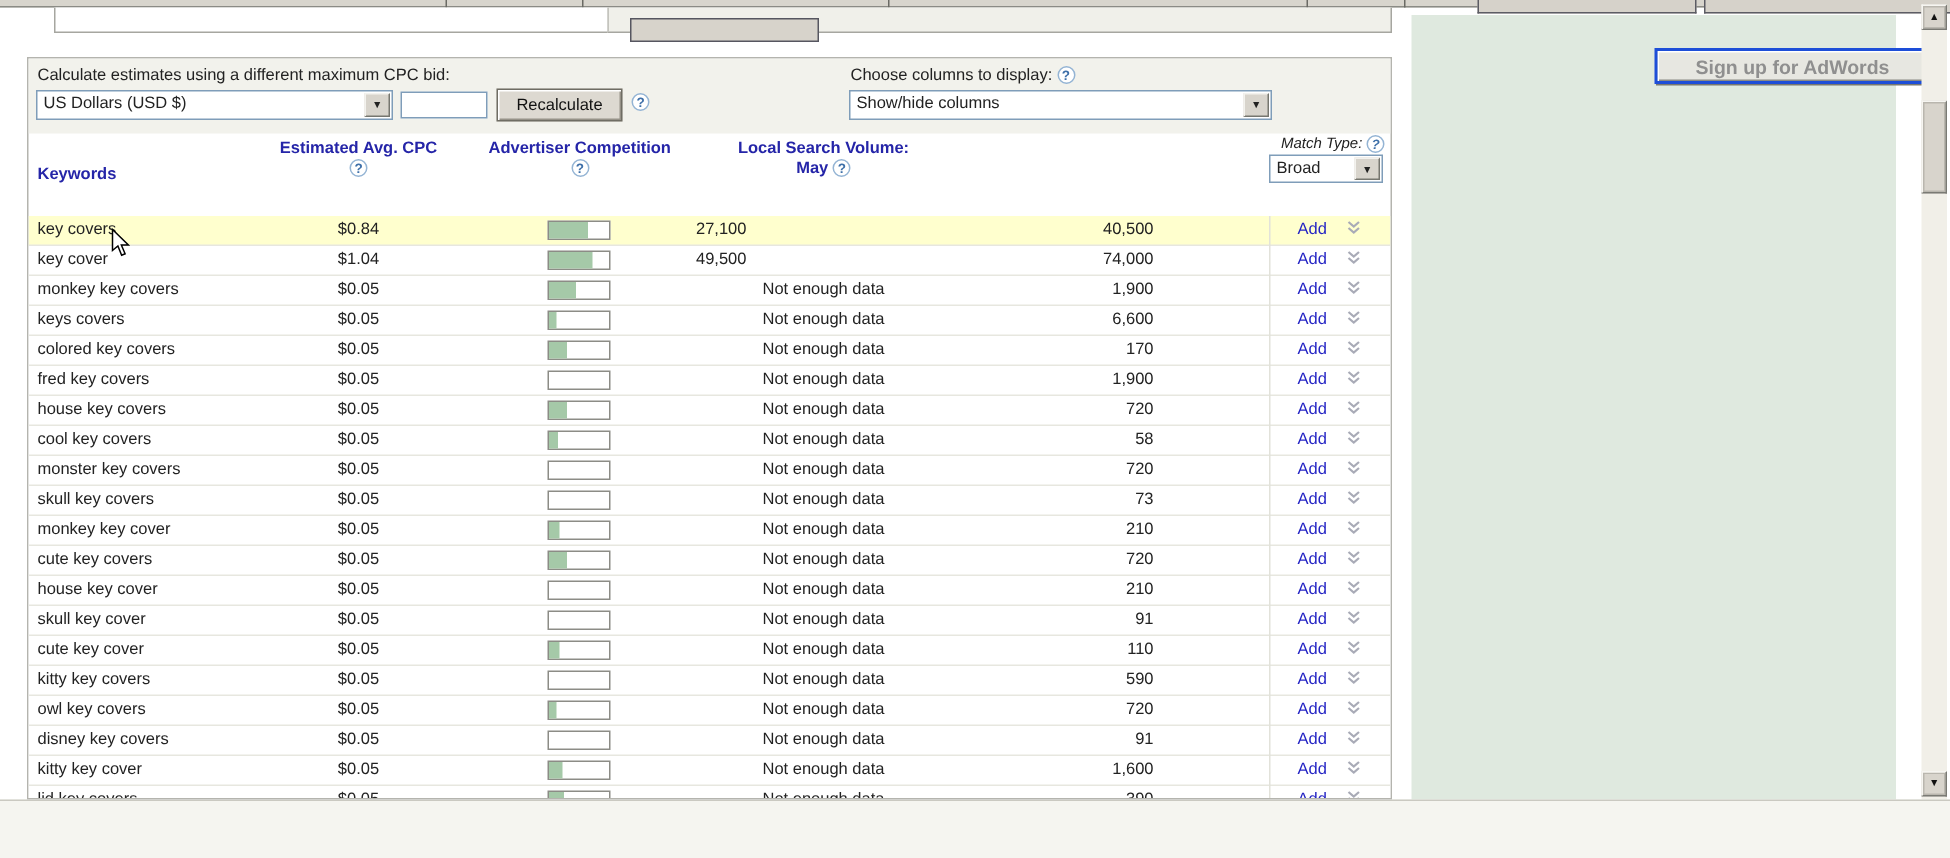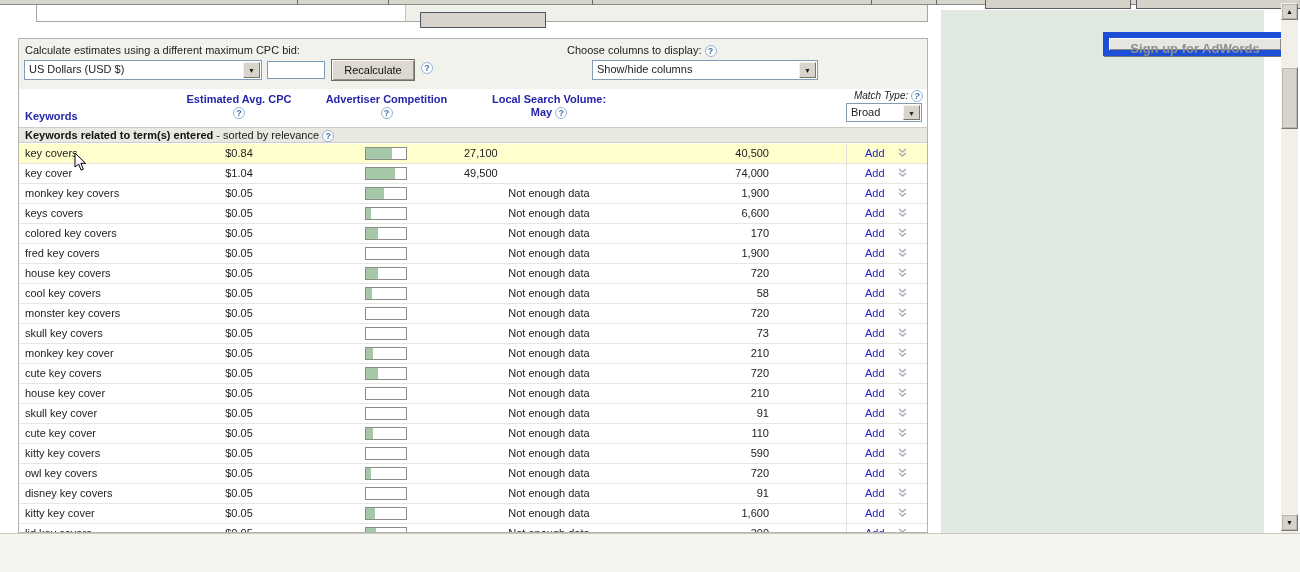--- a/index.html
+++ b/index.html
@@ -10,21 +10,21 @@
   .top-strip { position:absolute; left:0; top:0; width:1300px; height:5px; background:#d8d5cd; border-bottom:1px solid #8b8b85; }
   .strip-tick { position:absolute; top:0; width:1px; height:5px; background:#6a6a64; }
   .top-remnant { position:absolute; top:0; height:9px; background:#d6d2ca; border:1px solid #5c5c64; border-top:none; }
   .top-box-left { position:absolute; left:36px; top:5px; width:370px; height:17px; background:#ffffff; border:1px solid #a6a6a0; border-top:none; }
   .top-box-right { position:absolute; left:405px; top:5px; width:523px; height:17px; background:#f0f0ea; border:1px solid #a6a6a0; border-top:none; border-left:1px solid #c4c4be; }
   .top-btn-fragment { position:absolute; left:420px; top:12px; width:126px; height:16px; background:#d7d3cb; border:1px solid #565660; }
 
   
   .green-panel { position:absolute; left:941px; top:10px; width:323px; height:523px; background:#dfe9df; }
   .signup-btn { position:absolute; left:1103px; top:32px; width:184px; height:24px; background:#e7e7e1;
-    border:6px solid #1d4ed8; box-shadow:inset 1px 1px 0 #ffffff, inset -1px -1px 0 #8a8a84, 1px 1px 0 #777770;
+    border:2px solid #1d4ed8; box-shadow:inset 1px 1px 0 #ffffff, inset -1px -1px 0 #8a8a84, 1px 1px 0 #777770;
     color:#8f8f8f; font-weight:bold; font-size:13px; text-align:center; line-height:22px; cursor:default; }
 
   
   .vscroll { position:absolute; left:1281px; top:3px; width:17px; height:530px; background:#f1efe8; }
   .sb-btn { position:absolute; left:0; width:17px; height:17px; background:#d8d4cc;
     border:1px solid #f6f5f1; border-right-color:#7a7a74; border-bottom-color:#7a7a74; box-shadow:0 0 0 1px #b9b6ae inset;
     font-size:7px; text-align:center; line-height:15px; color:#111; }
   .sb-up { top:0; } .sb-down { top:511px; }
   .sb-thumb { position:absolute; left:0; top:64px; width:17px; height:62px; background:#d8d4cc;
     border:1px solid #f6f5f1; border-right-color:#7a7a74; border-bottom-color:#7a7a74; box-shadow:0 0 0 1px #b9b6ae inset; }
@@ -36,21 +36,21 @@
   .controls { position:absolute; left:0; top:0; width:908px; height:50px; background:#f2f2ec; }
   .ctl-label1 { position:absolute; left:6px; top:5px; }
   .ctl-label2 { position:absolute; left:548px; top:5px; }
 
   .fake-select { position:absolute; height:20px; background:#fff; border:1px solid #7f9db9;padding-left:28px; }
   .fake-select .sel-text { position:absolute; left:4px; top:2px; right:20px; white-space:nowrap; overflow:hidden; }
   .fake-select .sel-arrow { position:absolute; right:1px; top:1px; bottom:1px; width:17px; background:#d8d4cc;
     border:1px solid #f3f2ee; border-right-color:#76766f; border-bottom-color:#76766f;
     font-size:7px; text-align:center; line-height:15px; color:#222; }
   .sel-currency { left:5px; top:21px; width:238px; }
-  .sel-columns { left:573px; top:21px; width:226px; }
+  .sel-columns { left:547px; top:21px; width:282px; }
   .bid-input { position:absolute; left:248px; top:22px; width:58px; height:18px; border:1px solid #7f9db9; font-size:11px; padding:1px 3px; font-family:"Liberation Sans", sans-serif; }
   .recalc-btn { position:absolute; left:312px; top:20px; width:84px; height:22px; background:#ddd9d1;
     border:1px solid #6f6d64; box-shadow:inset 1px 1px 0 #ffffff, inset -1px -1px 0 #969288;
     font-size:11px; font-family:"Liberation Sans", sans-serif; color:#111; text-align:center; }
   .help { display:inline-block; width:12px; height:12px; border-radius:50%; background:#fff; border:1px solid #94b4d4;
     color:#3d6fa8; font-size:9px; line-height:11px; text-align:center; font-weight:bold; vertical-align:middle; }
   .ctl-help { position:absolute; left:402px; top:23px; }
 
   
   .hcell { position:absolute; color:#2525a8; font-weight:bold; text-align:center; line-height:13px; }
@@ -159,24 +159,20 @@
     </div>
     <div class="h-match-label">
       <span>Match Type:</span>
       <span class="help">?</span>
     </div>
     <div class="fake-select sel-match">
       <span class="sel-text">Broad</span>
       <span class="sel-arrow">▼</span>
     </div>
 
-    <div class="section-row">
-      <b>Keywords related to term(s) entered</b><span class="note"> - sorted by relevance</span>
-      <span class="help">?</span>
-    </div>
 
     <div class="rows">
         <div class="krow hl">
     <span class="c-kw">key covers</span>
     <span class="c-cpc">$0.84</span>
     <span class="c-bar">
             <span class="c-bar-fill" style="display: block; width: 26px;"></span>
           </span>
     <span class="c-local num">27,100</span>
     <span class="c-global">40,500</span>

